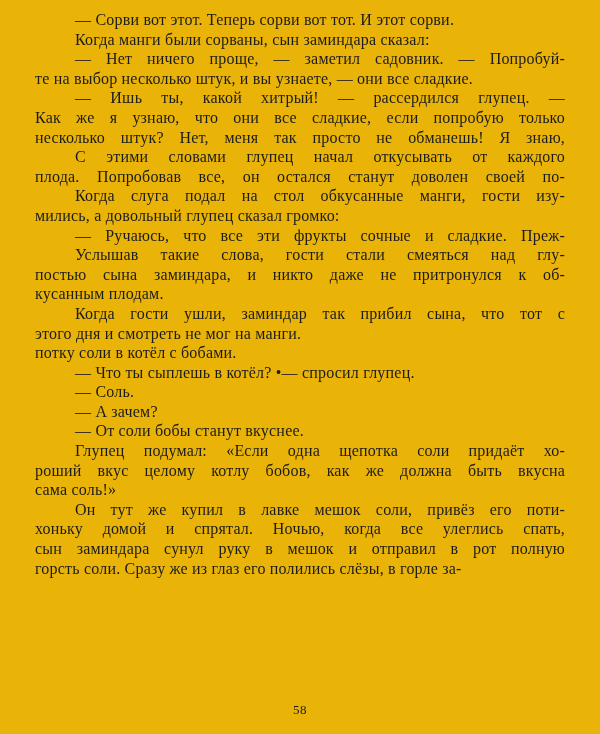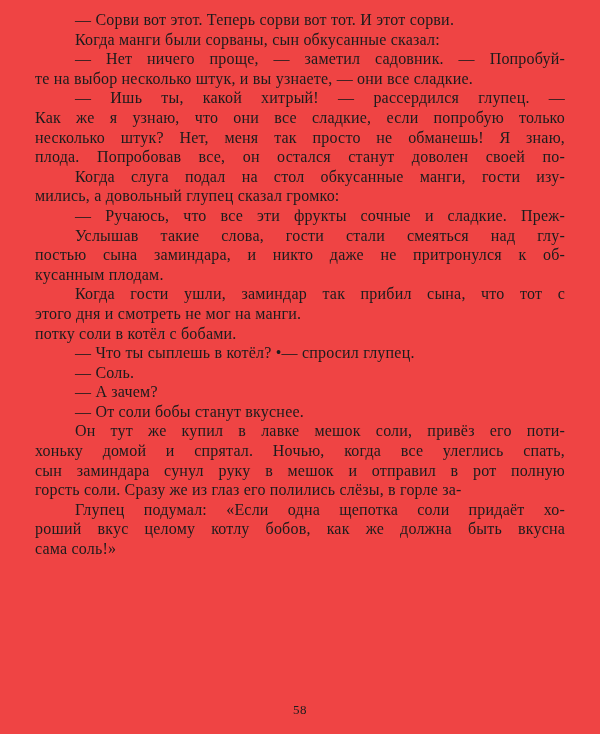--- a/index.html
+++ b/index.html
@@ -5,21 +5,21 @@
   html, body {
     margin: 0;
     padding: 0;
     background: #ffffff;
   }
   .page {
     position: relative;
     width: 600px;
     height: 734px;
     margin: 0 auto;
-    background: #ef4444;
+    background: #eab308;
     color: #1c1c1c;
     font-family: "Liberation Serif", "DejaVu Serif", serif;
     overflow: hidden;
   }
   .text-block {
     position: absolute;
     top: 10px;
     left: 35px;
     width: 530px;
   }
@@ -56,32 +56,33 @@
 </style>
 </head>
 <body>
 
 <div class="page">
   <div class="text-block">
       <div class="paragraph">
         <div class="line first">— Сорви вот этот. Теперь сорви вот тот. И этот сорви.</div>
       </div>
       <div class="paragraph">
-        <div class="line first">Когда манги были сорваны, сын обкусанные сказал:</div>
+        <div class="line first">Когда манги были сорваны, сын заминдара сказал:</div>
       </div>
       <div class="paragraph">
         <div class="line first fill">— Нет ничего проще, — заметил садовник. — Попробуй-</div>
         <div class="line">те на выбор несколько штук, и вы узнаете, — они все сладкие.</div>
       </div>
       <div class="paragraph">
         <div class="line first fill">— Ишь ты, какой хитрый! — рассердился глупец. —</div>
         <div class="line fill">Как же я узнаю, что они все сладкие, если попробую только</div>
         <div class="line fill">несколько штук? Нет, меня так просто не обманешь! Я знаю,</div>
       </div>
       <div class="paragraph">
+        <div class="line first fill">С этими словами глупец начал откусывать от каждого</div>
         <div class="line fill">плода. Попробовав все, он остался станут доволен своей по-</div>
       </div>
       <div class="paragraph">
         <div class="line first fill">Когда слуга подал на стол обкусанные манги, гости изу-</div>
         <div class="line">мились, а довольный глупец сказал громко:</div>
       </div>
       <div class="paragraph">
         <div class="line first fill">— Ручаюсь, что все эти фрукты сочные и сладкие. Преж-</div>
       </div>
       <div class="paragraph">
@@ -102,25 +103,25 @@
       <div class="paragraph">
         <div class="line first">— Соль.</div>
       </div>
       <div class="paragraph">
         <div class="line first">— А зачем?</div>
       </div>
       <div class="paragraph">
         <div class="line first">— От соли бобы станут вкуснее.</div>
       </div>
       <div class="paragraph">
+        <div class="line first fill">Глупец подумал: «Если одна щепотка соли придаёт хо-</div>
+        <div class="line fill">роший вкус целому котлу бобов, как же должна быть вкусна</div>
+        <div class="line">сама соль!»</div>
+      </div>
+      <div class="paragraph">
         <div class="line first fill">Он тут же купил в лавке мешок соли, привёз его поти-</div>
         <div class="line fill">хоньку домой и спрятал. Ночью, когда все улеглись спать,</div>
         <div class="line fill">сын заминдара сунул руку в мешок и отправил в рот полную</div>
         <div class="line">горсть соли. Сразу же из глаз его полились слёзы, в горле за-</div>
-      </div>
-      <div class="paragraph">
-        <div class="line first fill">Глупец подумал: «Если одна щепотка соли придаёт хо-</div>
-        <div class="line fill">роший вкус целому котлу бобов, как же должна быть вкусна</div>
-        <div class="line">сама соль!»</div>
       </div>
     </div>
   <div class="page-number">58</div>
 </div>
 
 </body></html>

